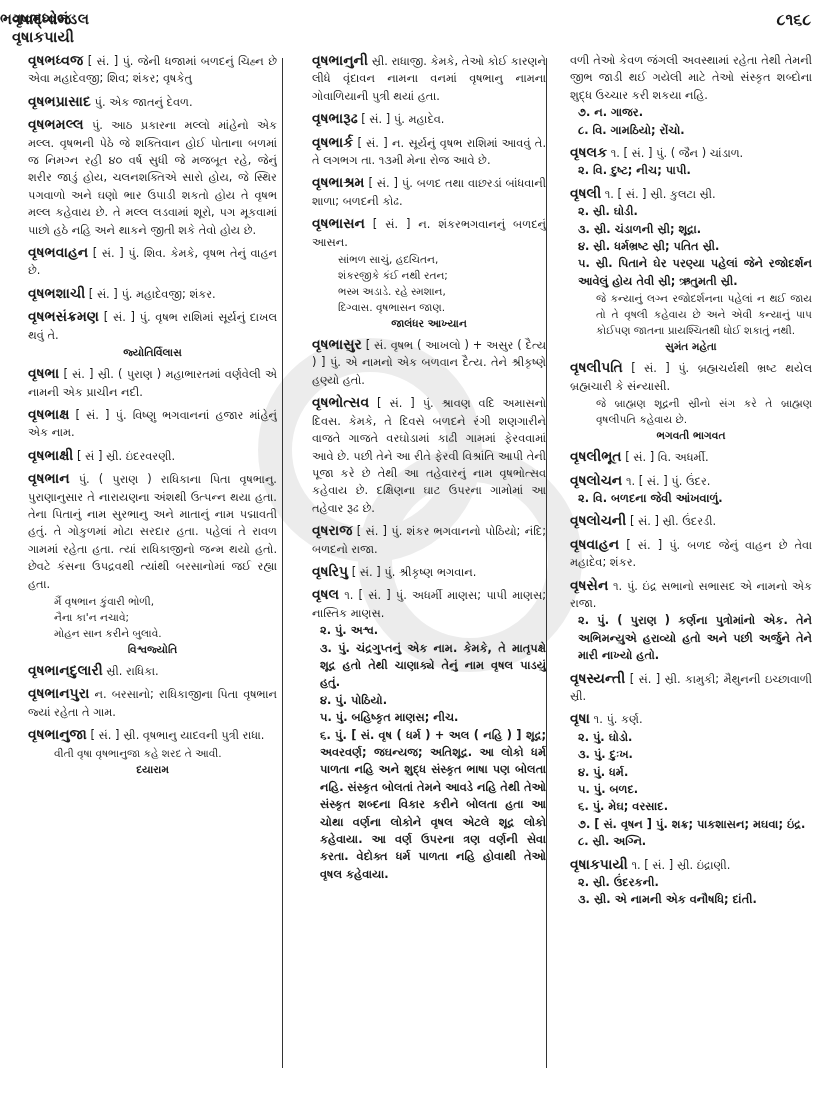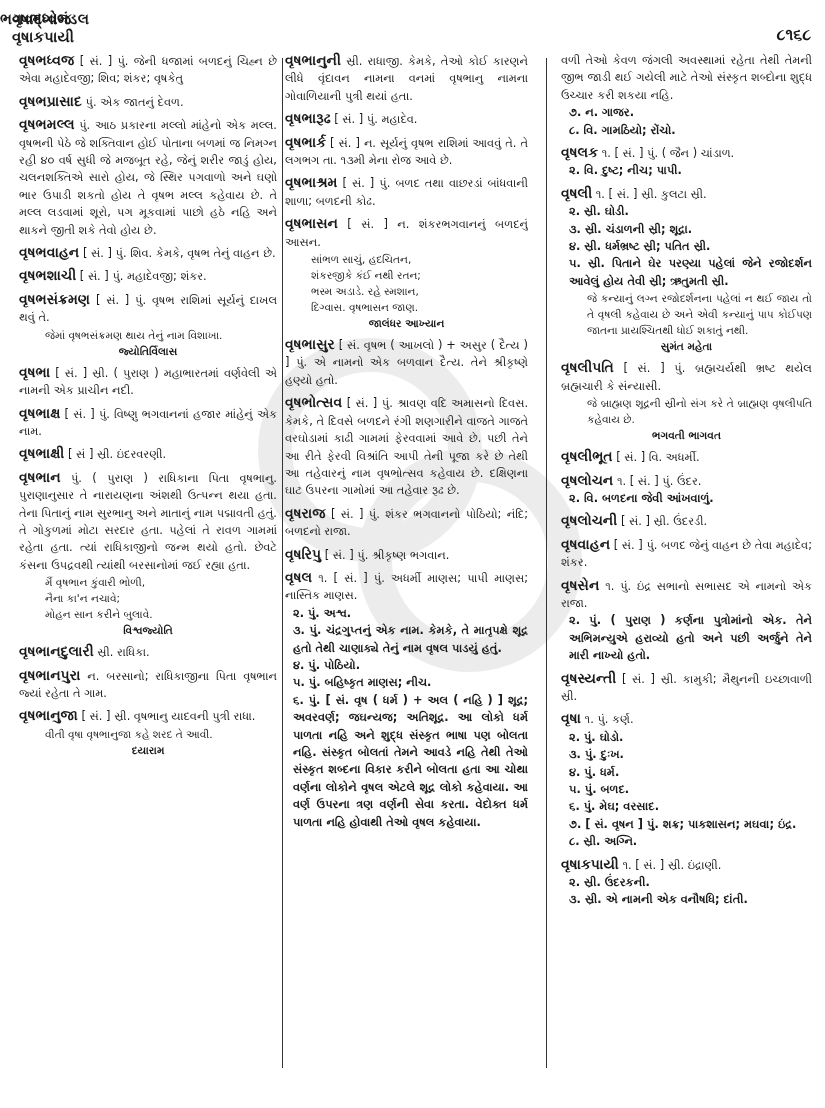--- a/index.html
+++ b/index.html
@@ -10,32 +10,32 @@
   .watermark {
     position: absolute; left: 250px; top: 300px; width: 340px; height: 420px;
     pointer-events: none; opacity: 0.07;
   }
   .header {
     position: absolute; top: 6px; left: 0; width: 825px; height: 40px;
   }
   .guide { position: absolute; left: 12px; top: 4px; font-weight: bold; font-size: 15px; line-height: 18px; }
   .guide div { white-space: nowrap; }
   .title { position: absolute; left: 0; right: 0; top: 4px; font-size: 15px; font-weight: bold; letter-spacing: 0.5px; }
-  .pageno { position: absolute; right: 14px; top: 4px; font-size: 16px; font-weight: bold; margin-top: 15px; }
+  .pageno { position: absolute; right: 14px; top: 4px; font-size: 16px; font-weight: bold; }
   .col {
     position: absolute; top: 52px; bottom: 8px;
     font-size: 11.4px; line-height: 17.4px; overflow: hidden;
   }
   .col1 { left: 12px; width: 265px; }
-  .col2 { left: 278px; width: 250px; }
+  .col2 { left: 296px; width: 250px; }
   .col3 { left: 554px; width: 258px; }
   .divider { position: absolute; top: 58px; width: 1px; background: #333; }
   .div1 { left: 282px; height: 1010px; }
   .div2 { left: 546px; height: 1010px; }
-  .entry { margin: 0 0 5px 7px; text-align: justify; }
+  .entry { margin: 0 0 5px 16px; text-align: justify; }
   .entry .hw { font-weight: bold; font-size: 14px; }
   .entry .def { }
   .entry .sub { display: block; padding-left: 8px; font-weight: bold; }
   .quote { display: block; padding-left: 26px; font-size: 10.6px; line-height: 16px; }
   .qsrc { display: block; text-align: center; font-size: 10.6px; font-weight: bold; line-height: 16px; }
 </style>
 </head>
 <body>
 
 <svg class="watermark" viewBox="0 0 340 420">
@@ -54,21 +54,21 @@
 
 <div class="divider div1"></div>
 <div class="divider div2"></div>
 
 <div class="col col1">
     <div class="entry"><span class="hw">વૃષભધ્વજ</span> <span class="def">[ સં. ] પું. જેની ધજામાં બળદનું ચિહ્ન છે એવા મહાદેવજી; શિવ; શંકર; વૃષકેતુ</span></div>
     <div class="entry"><span class="hw">વૃષભપ્રાસાદ</span> <span class="def">પું. એક જાતનું દેવળ.</span></div>
     <div class="entry"><span class="hw">વૃષભમલ્લ</span> <span class="def">પું. આઠ પ્રકારના મલ્લો માંહેનો એક મલ્લ. વૃષભની પેઠે જે શક્તિવાન હોઈ પોતાના બળમાં જ નિમગ્ન રહી ૪૦ વર્ષ સુધી જે મજબૂત રહે, જેનું શરીર જાડું હોય, ચલનશક્તિએ સારો હોય, જે સ્થિર પગવાળો અને ઘણો ભાર ઉપાડી શકતો હોય તે વૃષભ મલ્લ કહેવાય છે. તે મલ્લ લડવામાં શૂરો, પગ મૂકવામાં પાછો હઠે નહિ અને થાકને જીતી શકે તેવો હોય છે.</span></div>
     <div class="entry"><span class="hw">વૃષભવાહન</span> <span class="def">[ સં. ] પું. શિવ. કેમકે, વૃષભ તેનું વાહન છે.</span></div>
     <div class="entry"><span class="hw">વૃષભશાચી</span> <span class="def">[ સં. ] પું. મહાદેવજી; શંકર.</span></div>
-    <div class="entry"><span class="hw">વૃષભસંક્રમણ</span> <span class="def">[ સં. ] પું. વૃષભ રાશિમાં સૂર્યનું દાખલ થવું તે.</span><span class="quote">જેમાં વૃષભસંક્રમણ થાય તેનું નામ વિશાખા.</span><span class="qsrc">જ્યોતિર્વિલાસ</span></div>
+    <div class="entry"><span class="hw">વૃષભસંક્રમણ</span> <span class="def">[ સં. ] પું. વૃષભ રાશિમાં સૂર્યનું દાખલ થવું તે.</span><span class="qsrc">જ્યોતિર્વિલાસ</span></div>
     <div class="entry"><span class="hw">વૃષભા</span> <span class="def">[ સં. ] સ્રી. ( પુરાણ ) મહાભારતમાં વર્ણવેલી એ નામની એક પ્રાચીન નદી.</span></div>
     <div class="entry"><span class="hw">વૃષભાક્ષ</span> <span class="def">[ સં. ] પું. વિષ્ણુ ભગવાનનાં હજાર માંહેનું એક નામ.</span></div>
     <div class="entry"><span class="hw">વૃષભાક્ષી</span> <span class="def">[ સં ] સ્રી. ઇંદરવરણી.</span></div>
     <div class="entry"><span class="hw">વૃષભાન</span> <span class="def">પું. ( પુરાણ ) રાધિકાના પિતા વૃષભાનુ. પુરાણાનુસાર તે નારાયણના અંશથી ઉત્પન્ન થયા હતા. તેના પિતાનું નામ સુરભાનુ અને માતાનું નામ પદ્માવતી હતું. તે ગોકુળમાં મોટા સરદાર હતા. પહેલાં તે રાવળ ગામમાં રહેતા હતા. ત્યાં રાધિકાજીનો જન્મ થયો હતો. છેવટે કંસના ઉપદ્રવથી ત્યાંથી બરસાનોમાં જઈ રહ્યા હતા.</span><span class="quote">મૈં વૃષભાન કુંવારી ભોળી,</span><span class="quote">નૈના કા'ન નચાવે;</span><span class="quote">મોહન સાન કરીને બુલાવે.</span><span class="qsrc">વિશ્વજ્યોતિ</span></div>
     <div class="entry"><span class="hw">વૃષભાનદુલારી</span> <span class="def">સ્રી. રાધિકા.</span></div>
     <div class="entry"><span class="hw">વૃષભાનપુરા</span> <span class="def">ન. બરસાનો; રાધિકાજીના પિતા વૃષભાન જ્યાં રહેતા તે ગામ.</span></div>
     <div class="entry"><span class="hw">વૃષભાનુજા</span> <span class="def">[ સં. ] સ્રી. વૃષભાનુ યાદવની પુત્રી રાધા.</span><span class="quote">વીતી વૃષા વૃષભાનુજા કહે શરદ તે આવી.</span><span class="qsrc">દયારામ</span></div>
   </div>
 <div class="col col2">
     <div class="entry"><span class="hw">વૃષભાનુની</span> <span class="def">સ્રી. રાધાજી. કેમકે, તેઓ કોઈ કારણને લીધે વૃંદાવન નામના વનમાં વૃષભાનુ નામના ગોવાળિયાની પુત્રી થયાં હતા.</span></div>

